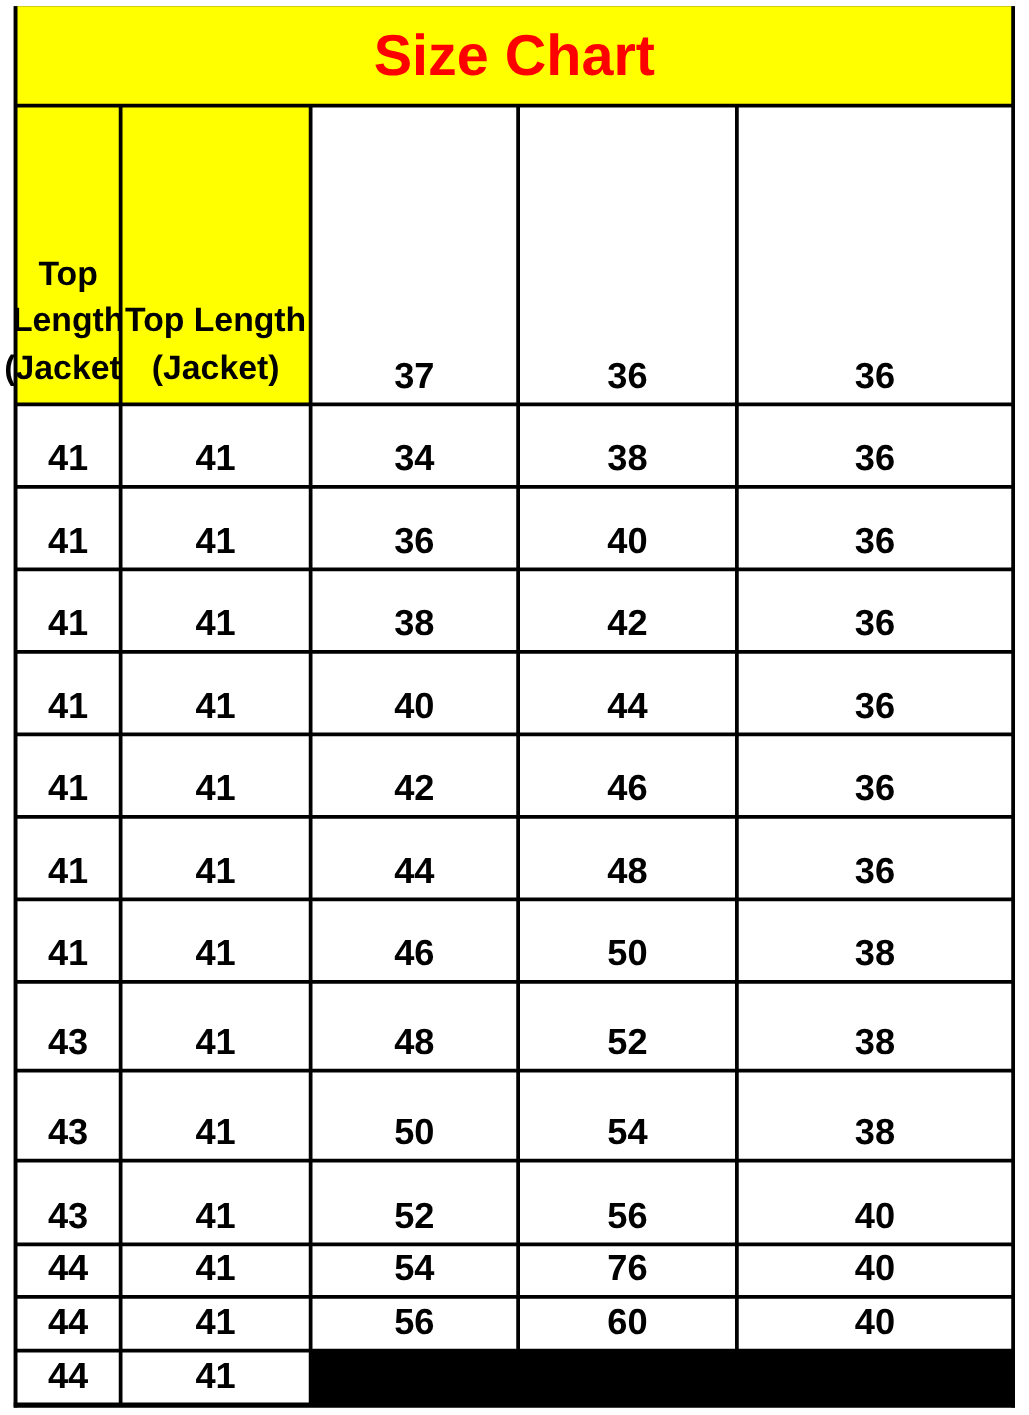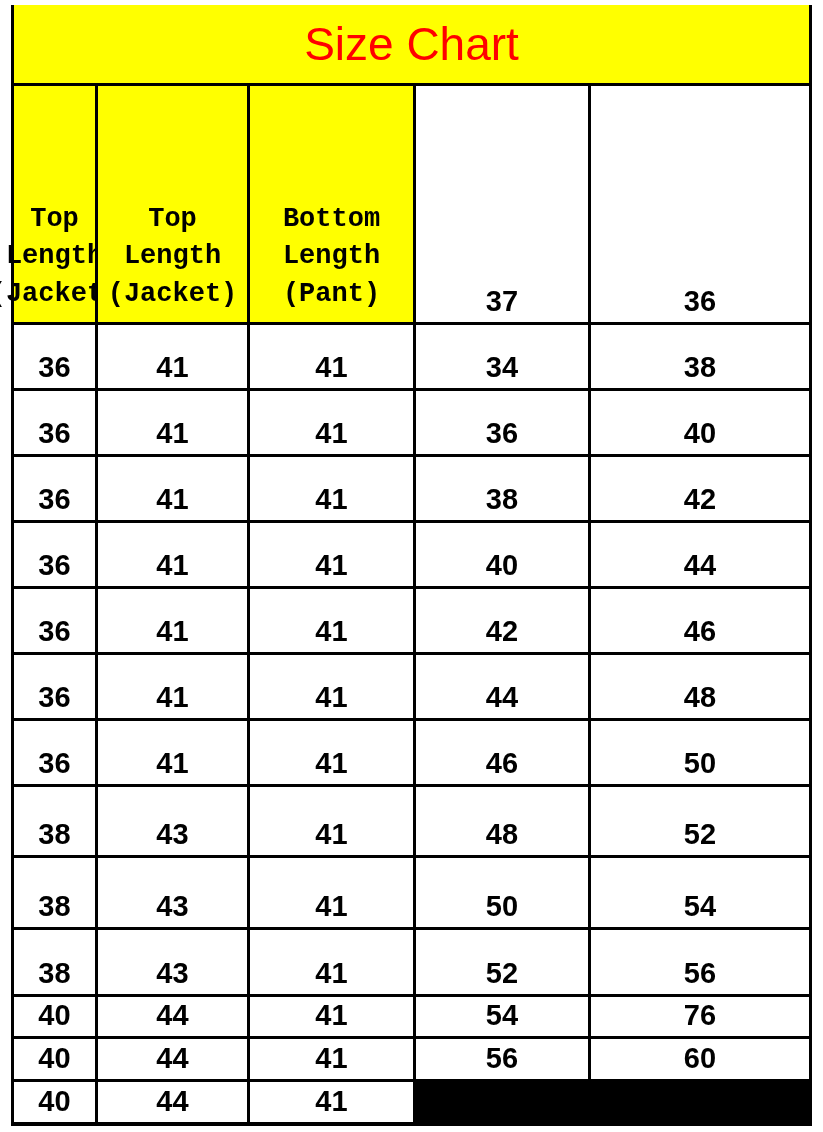--- a/index.html
+++ b/index.html
@@ -32,38 +32,37 @@
     border-bottom-width:4px;
     box-sizing:border-box;
   }
   .title-cell{
     grid-column:1 / -1;
     background:var(--yellow);
     display:flex;
     align-items:center;
     justify-content:center;
     color:var(--red);
-    font-weight:normal;
+    font-weight:bold;
     font-size:46px;
     line-height:1;
   }
   .header-cell{
     background:var(--yellow);
     display:flex;
     flex-direction:column;
     align-items:center;
     justify-content:flex-end;
     padding-bottom:8px;
     box-sizing:border-box;
     color:var(--black);
     font-weight:bold;
     font-size:27px;
     line-height:1.4;
     text-align:center;
-    font-family:Liberation Mono, monospace;
   }
   .data-cell{
     background:var(--white);
     display:flex;
     align-items:flex-end;
     justify-content:center;
     padding-bottom:6px;
     box-sizing:border-box;
     color:var(--black);
     font-weight:bold;
@@ -82,24 +81,20 @@
     <div class="title-cell">Size Chart</div>
 
       <div class="header-cell">
         <span>Top Length</span>
         <span>(Jacket)</span>
       </div>
       <div class="header-cell">
         <span>Top Length</span>
         <span>(Jacket)</span>
       </div>
-      <div class="header-cell">
-        <span>Bottom Length</span>
-        <span>(Pant)</span>
-      </div>
       <div class="row"><div class="data-cell">37</div><div class="data-cell">36</div><div class="data-cell">36</div><div class="data-cell">41</div><div class="data-cell">41</div></div>
       <div class="row"><div class="data-cell">34</div><div class="data-cell">38</div><div class="data-cell">36</div><div class="data-cell">41</div><div class="data-cell">41</div></div>
       <div class="row"><div class="data-cell">36</div><div class="data-cell">40</div><div class="data-cell">36</div><div class="data-cell">41</div><div class="data-cell">41</div></div>
       <div class="row"><div class="data-cell">38</div><div class="data-cell">42</div><div class="data-cell">36</div><div class="data-cell">41</div><div class="data-cell">41</div></div>
       <div class="row"><div class="data-cell">40</div><div class="data-cell">44</div><div class="data-cell">36</div><div class="data-cell">41</div><div class="data-cell">41</div></div>
       <div class="row"><div class="data-cell">42</div><div class="data-cell">46</div><div class="data-cell">36</div><div class="data-cell">41</div><div class="data-cell">41</div></div>
       <div class="row"><div class="data-cell">44</div><div class="data-cell">48</div><div class="data-cell">36</div><div class="data-cell">41</div><div class="data-cell">41</div></div>
       <div class="row"><div class="data-cell">46</div><div class="data-cell">50</div><div class="data-cell">38</div><div class="data-cell">43</div><div class="data-cell">41</div></div>
       <div class="row"><div class="data-cell">48</div><div class="data-cell">52</div><div class="data-cell">38</div><div class="data-cell">43</div><div class="data-cell">41</div></div>
       <div class="row"><div class="data-cell">50</div><div class="data-cell">54</div><div class="data-cell">38</div><div class="data-cell">43</div><div class="data-cell">41</div></div>

